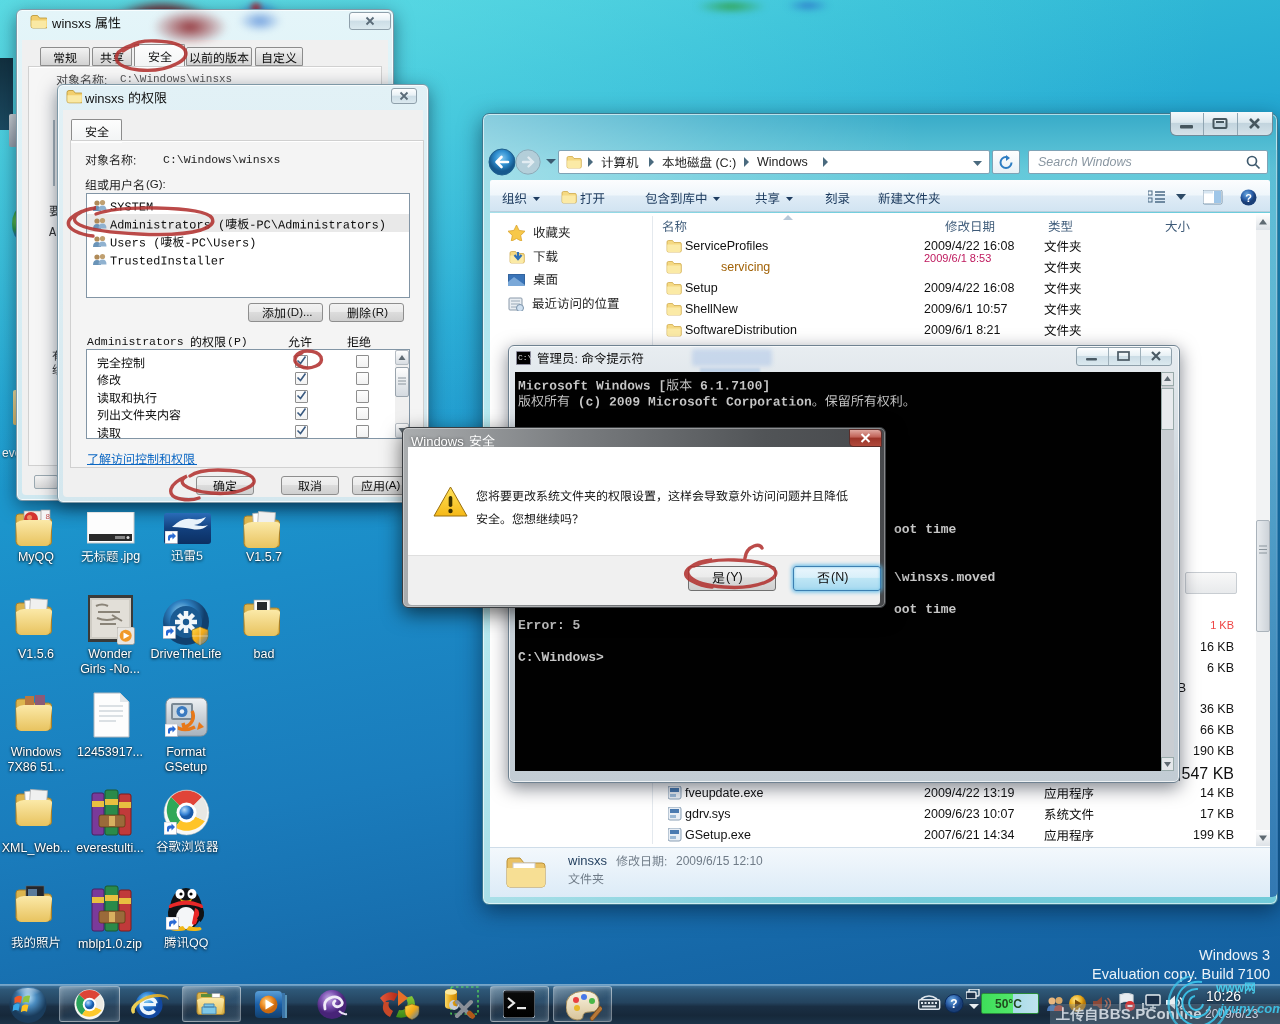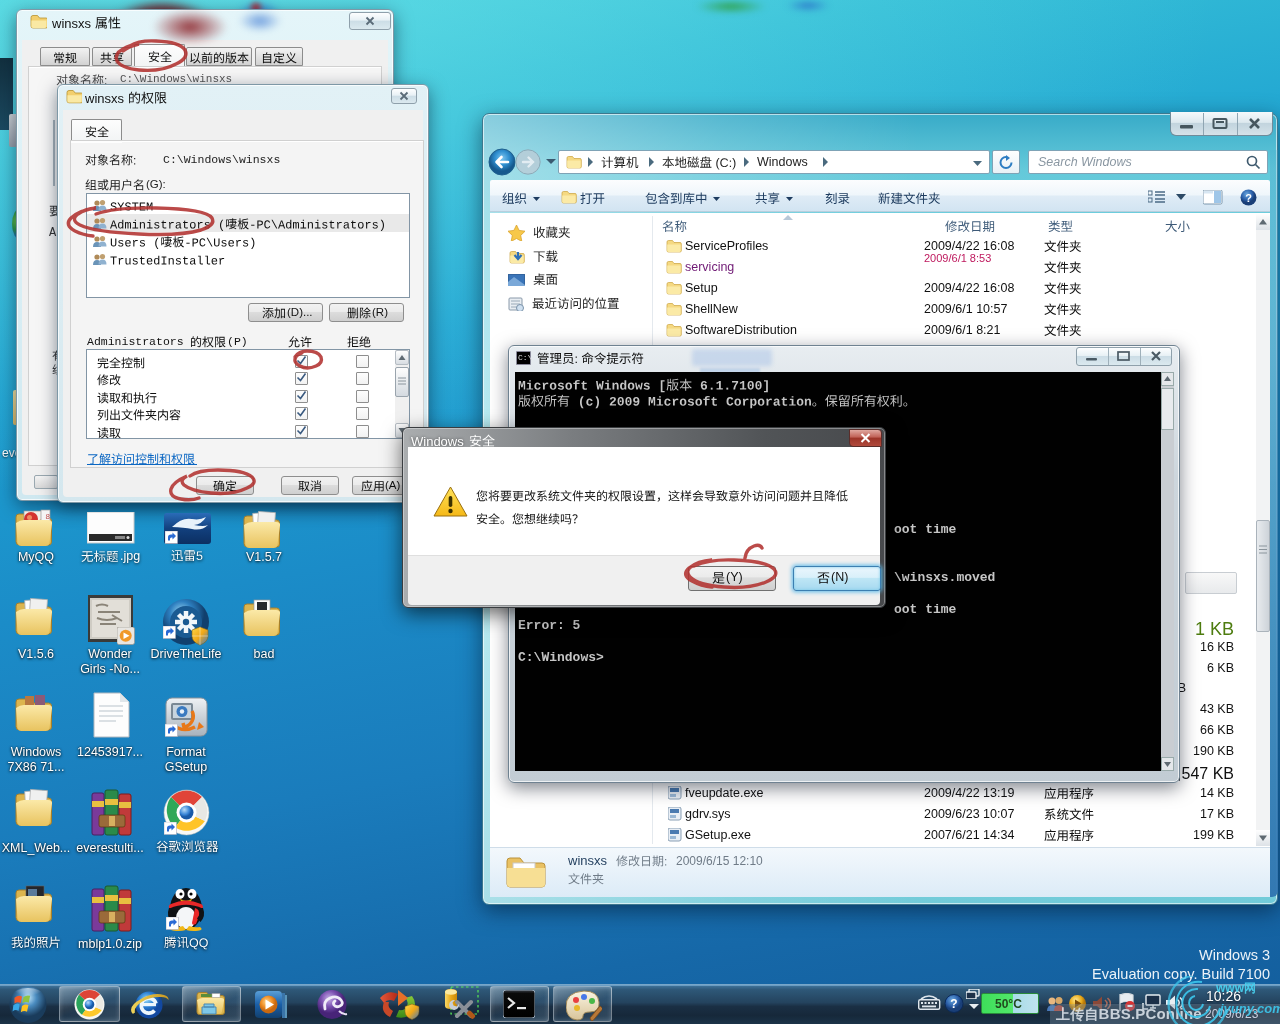--- a/index.html
+++ b/index.html
@@ -881,21 +881,21 @@
     <g fill="#111" transform="translate(0,14.0)">
       <use href="#g77" transform="translate(0.0,0) scale(0.0125,-0.0125)"></use>
       <use href="#g78" transform="translate(12.5,0) scale(0.0125,-0.0125)"></use>
       <use href="#g79" transform="translate(25.0,0) scale(0.0125,-0.0125)"></use>
     </g>
   </svg>
 <svg class="abs" style="left:666px;top:260px" width="16" height="14">
     <path d="M1 3 q0-1.5 1.5-1.5 h4 l1.5 2 h6 q1.3 0 1.3 1.3 v7 q0 1.2-1.3 1.2 h-11.5 q-1.5 0-1.5-1.5 z" fill="#f5d982" stroke="#caa23c" stroke-width=".7"></path>
     <path d="M1.2 5.5 h13.4 v6.3 q0 1.2-1.3 1.2 h-10.7 q-1.4 0-1.4-1.4 z" fill="#fbeaa6"></path>
   </svg>
-<div class="txt" style="left:685px;top:260px;font-size:12.5px;color:#701a75">servicing</div>
+<div class="txt" style="left:721px;top:260px;font-size:12.5px;color:#a16207">servicing</div>
 <div class="txt" style="left:924px;top:252px;font-size:11px;color:#be185d">2009/6/1 8:53</div>
 <svg style="position:absolute;left:1044px;top:258.0px;overflow:visible" width="39" height="18">
     <g fill="#111" transform="translate(0,14.0)">
       <use href="#g77" transform="translate(0.0,0) scale(0.0125,-0.0125)"></use>
       <use href="#g78" transform="translate(12.5,0) scale(0.0125,-0.0125)"></use>
       <use href="#g79" transform="translate(25.0,0) scale(0.0125,-0.0125)"></use>
     </g>
   </svg>
 <svg class="abs" style="left:666px;top:281px" width="16" height="14">
     <path d="M1 3 q0-1.5 1.5-1.5 h4 l1.5 2 h6 q1.3 0 1.3 1.3 v7 q0 1.2-1.3 1.2 h-11.5 q-1.5 0-1.5-1.5 z" fill="#f5d982" stroke="#caa23c" stroke-width=".7"></path>
@@ -929,25 +929,25 @@
   </svg>
 <div class="txt" style="left:685px;top:323px;font-size:12.5px;color:#111">SoftwareDistribution</div>
 <div class="txt" style="left:924px;top:323px;font-size:12.5px;color:#111">2009/6/1 8:21</div>
 <svg style="position:absolute;left:1044px;top:321.0px;overflow:visible" width="39" height="18">
     <g fill="#111" transform="translate(0,14.0)">
       <use href="#g77" transform="translate(0.0,0) scale(0.0125,-0.0125)"></use>
       <use href="#g78" transform="translate(12.5,0) scale(0.0125,-0.0125)"></use>
       <use href="#g79" transform="translate(25.0,0) scale(0.0125,-0.0125)"></use>
     </g>
   </svg>
-<div class="txt" style="left:1234px;top:619px;font-size:18px;color:#4d7c0f;transform:translateX(-100%)">1 KB</div>
+<div class="txt" style="left:1234px;top:619px;font-size:11px;color:#ef4444;transform:translateX(-100%)">1 KB</div>
 <div class="txt" style="left:1234px;top:640px;font-size:12.5px;color:#111;transform:translateX(-100%)">16 KB</div>
 <div class="txt" style="left:1234px;top:661px;font-size:12.5px;color:#111;transform:translateX(-100%)">6 KB</div>
 <div class="txt" style="left:1186px;top:681px;font-size:12.5px;color:#111;transform:translateX(-100%)">63 KB</div>
-<div class="txt" style="left:1234px;top:702px;font-size:12.5px;color:#111;transform:translateX(-100%)">43 KB</div>
+<div class="txt" style="left:1234px;top:702px;font-size:12.5px;color:#111;transform:translateX(-100%)">36 KB</div>
 <div class="txt" style="left:1234px;top:723px;font-size:12.5px;color:#111;transform:translateX(-100%)">66 KB</div>
 <div class="txt" style="left:1234px;top:744px;font-size:12.5px;color:#111;transform:translateX(-100%)">190 KB</div>
 <div class="txt" style="left:1234px;top:765px;font-size:16px;color:#111;transform:translateX(-100%)">2,547 KB</div>
 <svg class="abs" style="left:668px;top:786px" width="14" height="14">
     <rect x="0" y="0" width="13" height="13" rx="2" fill="#e8eef5" stroke="#8aa0b5"></rect>
     <rect x="2" y="2" width="9" height="4" fill="#4a7ab0"></rect>
     <rect x="2" y="8" width="6" height="3" fill="#9ab8d5"></rect>
   </svg>
 <div class="txt" style="left:685px;top:786px;font-size:12.5px;color:#111">fveupdate.exe</div>
 <div class="txt" style="left:924px;top:786px;font-size:12.5px;color:#111">2009/4/22 13:19</div>
@@ -1380,21 +1380,21 @@
     <rect x="21" y="2" width="10" height="14" fill="#8a5a78"></rect>
     <path d="M2 15 q4-3 8-3 h24 q4.5 0 4 3.5 l-2.5 19 q-.5 3.5-4 3.5 h-24 q-3.5 0-4-3.5 z" fill="url(#fg33)"></path>
     <defs>
       <linearGradient id="fg33" x1="0" y1="0" x2="0" y2="1">
         <stop offset="0" stop-color="#fbe9a8"></stop>
         <stop offset="1" stop-color="#e8c35f"></stop>
       </linearGradient>
     </defs>
   </svg>
 <div class="txt" style="left:36px;top:745px;width:0;font-size:12.5px;color:#fff;text-shadow:0 1px 3px rgba(0,0,0,.85),0 0 2px rgba(0,0,0,.6);display:flex;justify-content:center"><span style="white-space:nowrap">Windows</span></div>
-<div class="txt" style="left:36px;top:760px;width:0;font-size:12.5px;color:#fff;text-shadow:0 1px 3px rgba(0,0,0,.85),0 0 2px rgba(0,0,0,.6);display:flex;justify-content:center"><span style="white-space:nowrap">7X86  71...</span></div>
+<div class="txt" style="left:36px;top:760px;width:0;font-size:12.5px;color:#fff;text-shadow:0 1px 3px rgba(0,0,0,.85),0 0 2px rgba(0,0,0,.6);display:flex;justify-content:center"><span style="white-space:nowrap">7X86  51...</span></div>
 <svg class="abs" style="left:93px;top:692px" width="37" height="46">
     <path d="M1 1 h26 l9 9 v35 h-35 z" fill="#fdfdfd" stroke="#b0b8c0"></path>
     <path d="M27 1 l9 9 h-9 z" fill="#e0e6ea"></path>
     <path d="M6 14 h24 M6 19 h24 M6 24 h24 M6 29 h17" stroke="#d0d6dc" stroke-width="1.5"></path>
   </svg>
 <div class="txt" style="left:110px;top:745px;width:0;font-size:12.5px;color:#fff;text-shadow:0 1px 3px rgba(0,0,0,.85),0 0 2px rgba(0,0,0,.6);display:flex;justify-content:center"><span style="white-space:nowrap">12453917...</span></div>
 <svg class="abs" style="left:164px;top:694px" width="45" height="45">
     <rect x="2" y="4" width="41" height="38" rx="6" fill="url(#ffg)" stroke="#8a929a"></rect>
     <defs>
       <linearGradient id="ffg" x1="0" y1="0" x2="0" y2="1">

